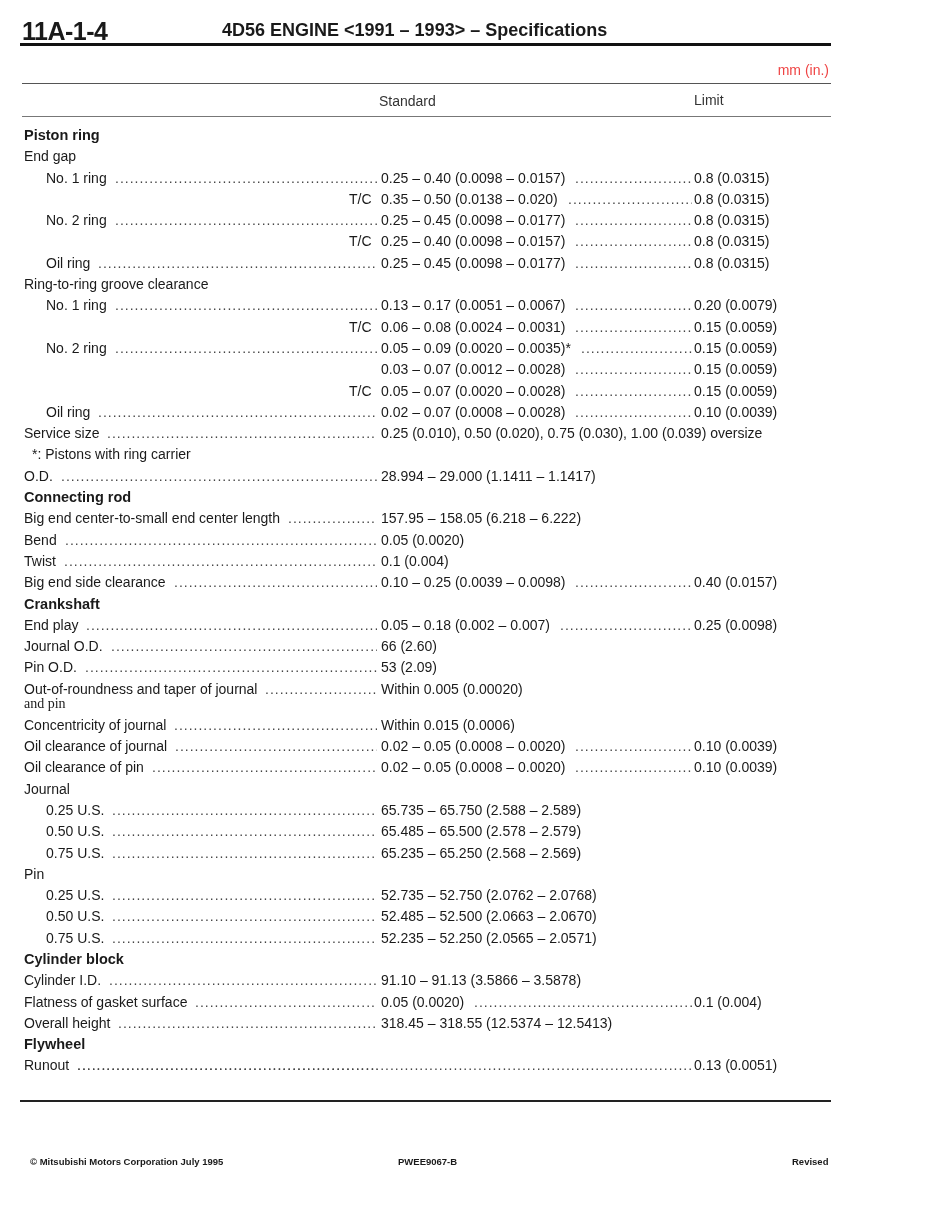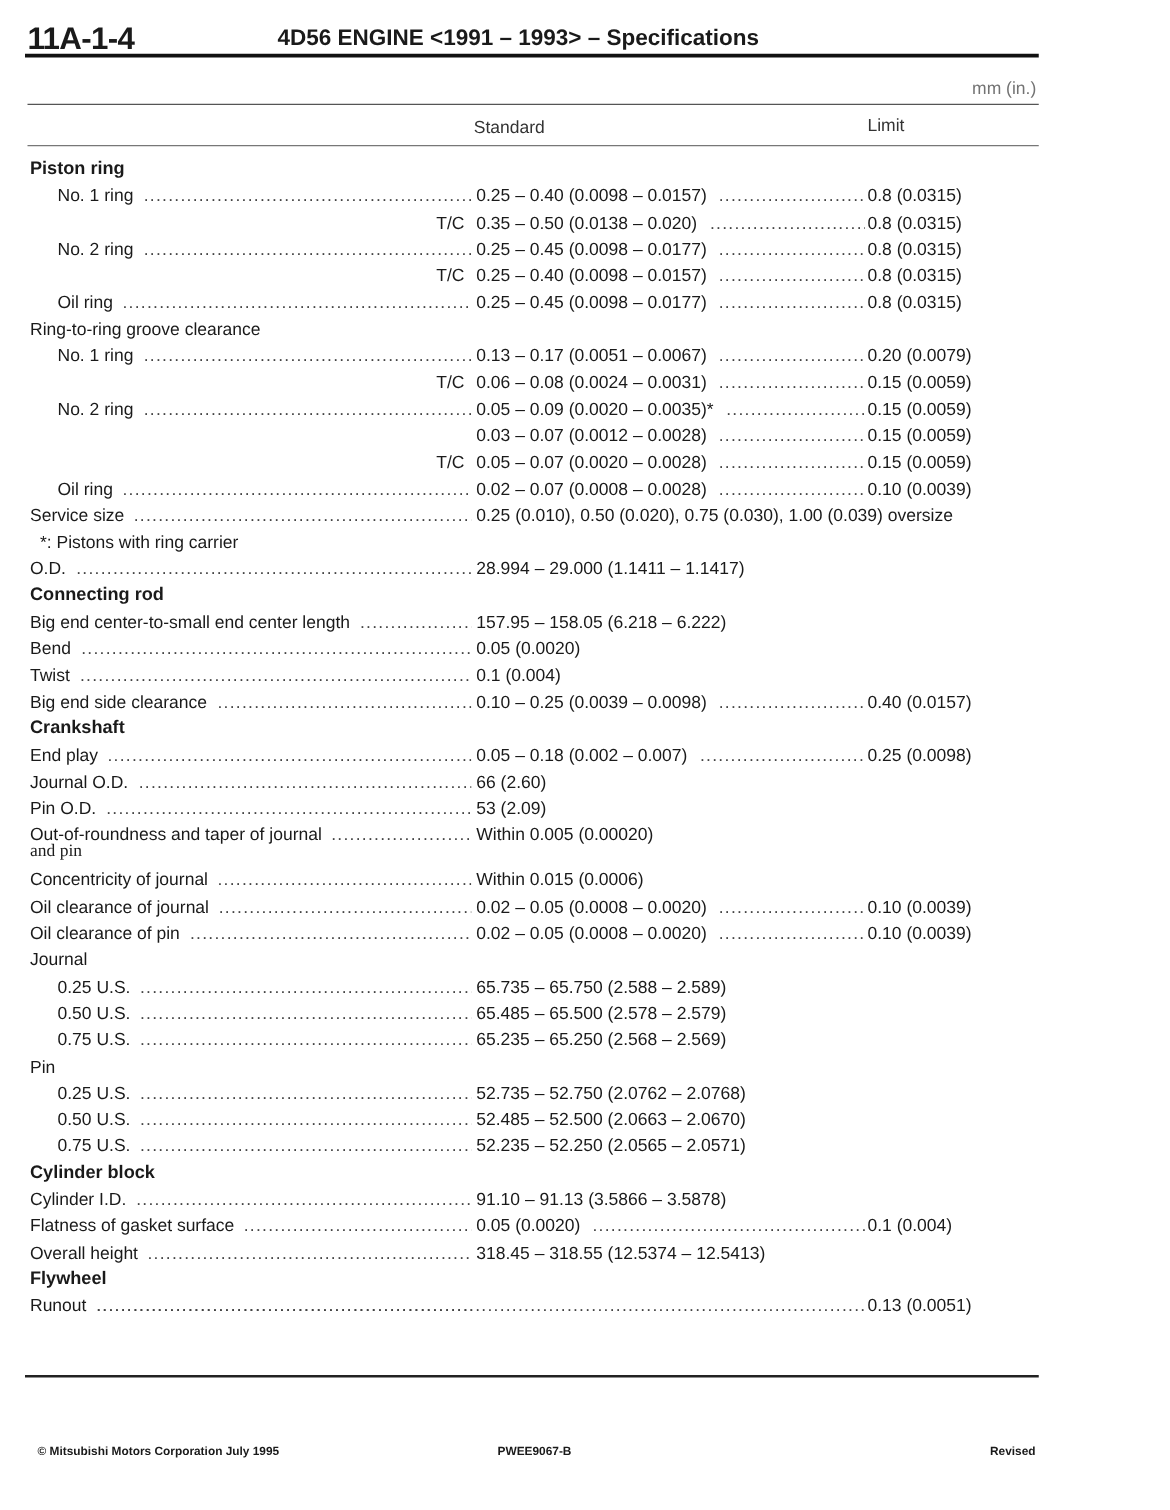--- a/index.html
+++ b/index.html
@@ -1,21 +1,21 @@
 <!DOCTYPE html>
 <html><head>
 <meta charset="utf-8">
 <style>
   html, body { margin: 0; padding: 0; background: #ffffff; }
   body { width: 936px; height: 1208px; position: relative; overflow: hidden;
          font-family: "Liberation Sans", sans-serif; color: #1a1a1a; }
   .page-num { position: absolute; left: 22px; top: 17px; font-size: 25px; font-weight: bold; letter-spacing: -0.5px; }
   .page-title { position: absolute; left: 222px; top: 20px; font-size: 18px; font-weight: bold; }
   .rule-top { position: absolute; left: 20px; top: 43px; width: 811px; height: 3px; background: #111; }
-  .units { position: absolute; right: 107px; top: 62px; font-size: 14px; color: #737373; }
+  .units { position: absolute; right: 107px; top: 62px; font-size: 14px; color: #ef4444; }
   .rule-head1 { position: absolute; left: 22px; top: 83px; width: 809px; height: 1px; background: #555; }
   .col-std { position: absolute; left: 379px; top: 93px; font-size: 14px; color: #333; }
   .col-lim { position: absolute; left: 694px; top: 92px; font-size: 14px; color: #333; }
   .rule-head2 { position: absolute; left: 22px; top: 116px; width: 809px; height: 1px; background: #777; }
   .rows { position: absolute; left: 0; top: 125px; width: 936px; }
   .row { position: relative; height: 21.3px; font-size: 14px; line-height: 21px; white-space: nowrap; }
   .row.section { font-weight: bold; font-size: 14.5px; }
   .row.tall { height: 36px; }
   .lbl { position: absolute; top: 0; }
   .lbl.l0 { left: 24px; }
@@ -42,20 +42,23 @@
 <div class="rule-head1"></div>
 <div class="col-std">Standard</div>
 <div class="col-lim">Limit</div>
 <div class="rule-head2"></div>
 
 <div id="rows" class="rows">
     <div class="row section">
       <span class="lbl l0">Piston ring</span>
     </div>
     <div class="row">
+      <span class="lbl l0">End gap</span>
+    </div>
+    <div class="row">
       <span class="lbl l1">No. 1 ring</span>
       <span class="dots1" style="left: 115px; width: 262px;">........................................................................................................................................................................................................</span>
       <span class="std">0.25 – 0.40 (0.0098 – 0.0157)</span>
       <span class="dots2" style="left: 575px; width: 117px;">........................................................................................................................................................................................................</span>
       <span class="lim">0.8 (0.0315)</span>
     </div>
     <div class="row">
       <span class="lbl l1"></span>
       <span class="tc">T/C</span>
       <span class="std">0.35 – 0.50 (0.0138 – 0.020)</span>

